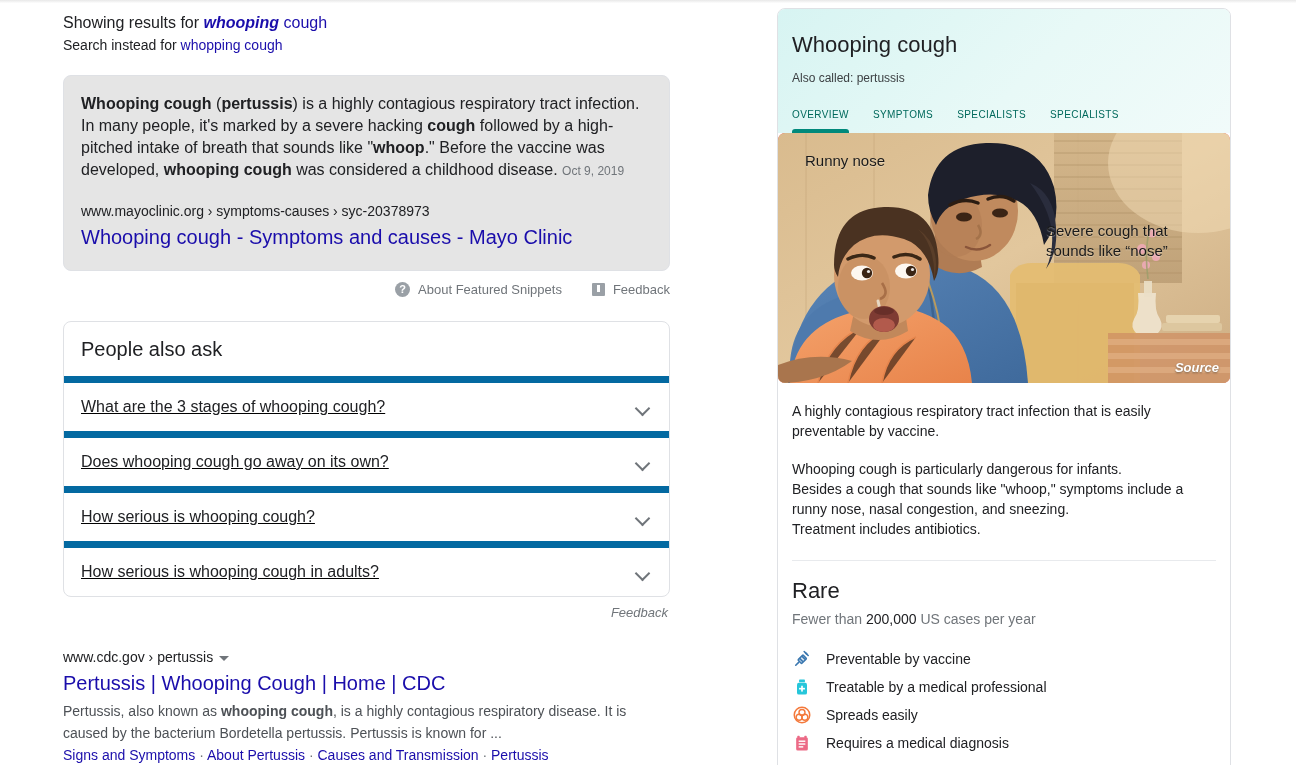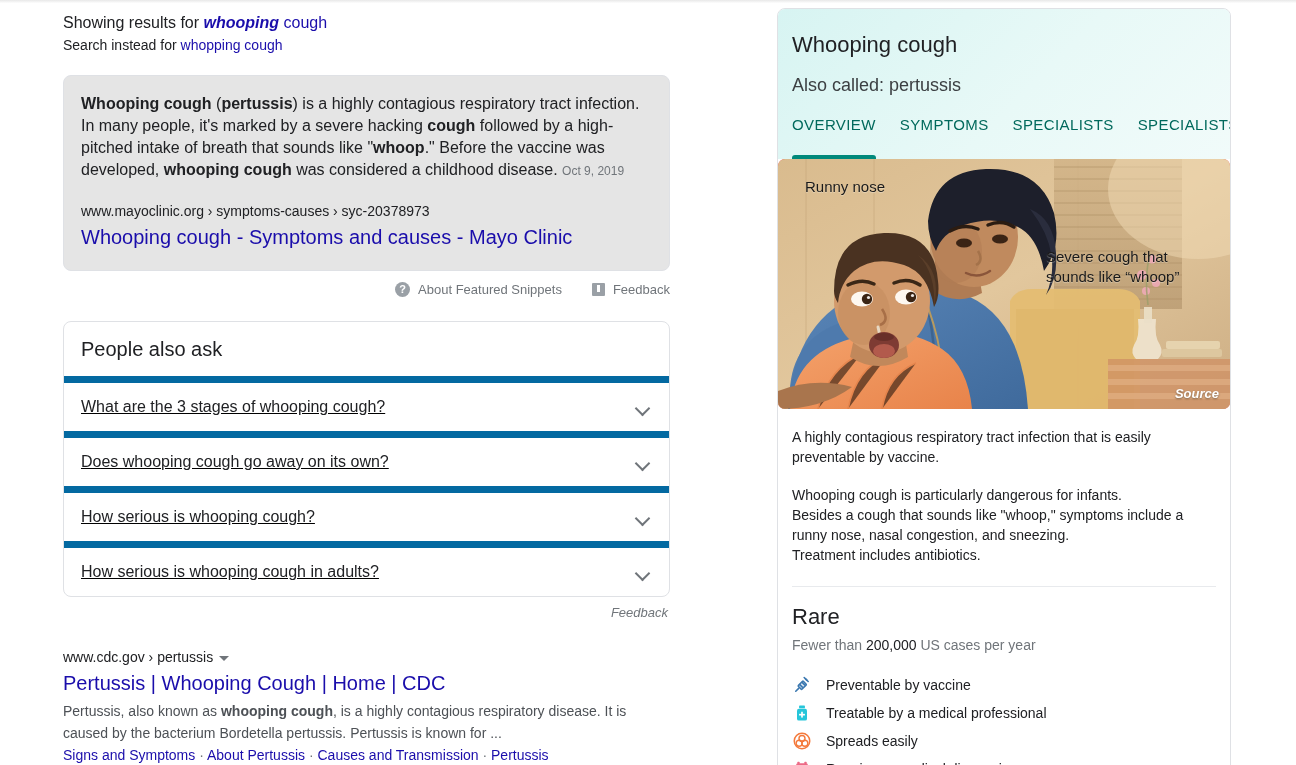--- a/index.html
+++ b/index.html
@@ -148,28 +148,28 @@
   }
   .kp-header {
     background: linear-gradient(135deg, #d7f4f2 0%, #e8f9f7 55%, #f1fbfa 100%);
     padding: 22px 14px 0 14px;
   }
   .kp-title {
     font-size: 22px; color: #202124; line-height: 28px; font-weight: normal;
     margin: 0;
   }
   .kp-subtitle {
-    font-size: 18px; color: #3c4043; line-height: 20px; margin-top: 16px;
+    font-size: 12px; color: #3c4043; line-height: 20px; margin-top: 9px;
   }
   .kp-tabs {
     display: flex; gap: 24px; margin-top: 21px;
   }
   .kp-tab {
-    font-size: 15px; letter-spacing: .4px; color: #00695c;
-    padding-bottom: 26px; cursor: pointer; position: relative;
+    font-size: 10px; letter-spacing: .4px; color: #00695c;
+    padding-bottom: 13px; cursor: pointer; position: relative;
     white-space: nowrap;
   }
   .kp-tab.active { color: #00695c; font-weight: normal; }
   .kp-tab.active::after {
     content: ""; position: absolute; left: 0; right: 0; bottom: 0;
     height: 4px; background: #00897b; border-radius: 3px 3px 0 0;
   }
 
   
   .kp-image {
@@ -430,21 +430,21 @@
 
         <path d="M100 168 q2 8 2 12" stroke="#e8dcc8" stroke-width="3" fill="none" stroke-linecap="round" opacity="0.95"></path>
 
         <ellipse cx="106" cy="186" rx="15" ry="13" fill="#7e3b33"></ellipse>
         <ellipse cx="106" cy="192" rx="11" ry="7" fill="#b25a4c"></ellipse>
         <ellipse cx="106" cy="178" rx="10" ry="4" fill="#5f2b25" opacity="0.7"></ellipse>
 
         <path d="M0 232 q36 -14 74 -4 q-30 22 -74 22 z" fill="#a9754d"></path>
       </svg>
       <div class="img-label l1">Runny nose</div>
-      <div class="img-label l2"><span>Severe cough that</span><br><span>sounds like “whoop”</span></div>
+      <div class="img-label l2"><span>Severe cough that</span><br><span>sounds like “nose”</span></div>
       <div class="img-source">Source</div>
     </div>
 
     <div class="kp-body">
       <div class="kp-desc">
         <p>A highly contagious respiratory tract infection that is easily preventable by vaccine.</p>
         <div class="gap"></div>
         <p>Whooping cough is particularly dangerous for infants.</p>
         <p>Besides a cough that sounds like "whoop," symptoms include a runny nose, nasal congestion, and sneezing.</p>
         <p>Treatment includes antibiotics.</p>

